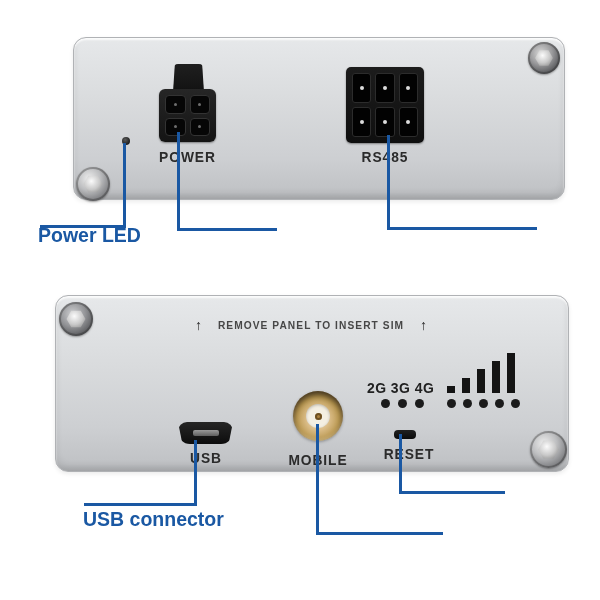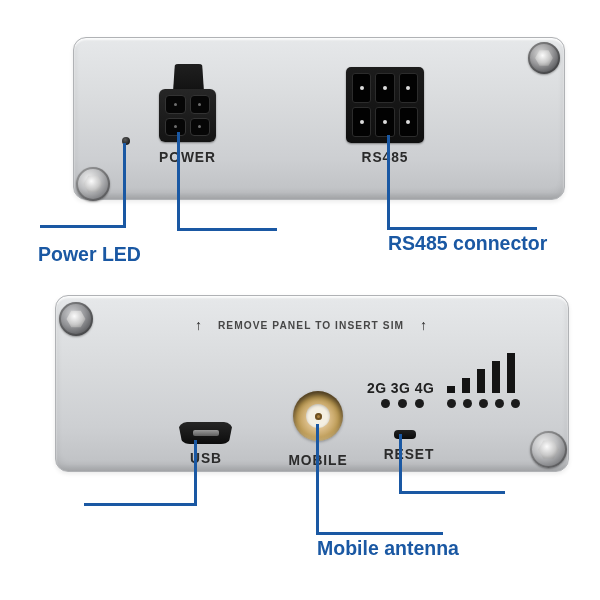--- a/index.html
+++ b/index.html
@@ -91,21 +91,21 @@
   .reset-slot{position:absolute;left:393px;top:429px;width:22px;height:9px;border-radius:4px;
     background:linear-gradient(180deg,#202020,#0a0a0a);}
 
   
   .cline{position:absolute;background:#1a58a3;z-index:5;}
   .ctext{position:absolute;color:#1a58a3;font-size:19.5px;font-weight:600;z-index:5;
     white-space:nowrap;line-height:21px;}
 
   .led-v{left:123px;top:143px;width:3px;height:85px;}
   .led-h{left:40px;top:225px;width:86px;height:3px;}
-  .led-t{left:38px;top:244px;}
+  .led-t{left:38px;top:225px;}
   .ps-v{left:177px;top:132px;width:3px;height:99px;}
   .ps-h{left:177px;top:228px;width:100px;height:3px;}
   .ps-t{left:169px;top:234px;}
   .rs-v{left:387px;top:135px;width:3px;height:95px;}
   .rs-h{left:387px;top:227px;width:150px;height:3px;}
   .rs-t{left:388px;top:233px;}
 
   .usb-v{left:194px;top:440px;width:3px;height:66px;}
   .usb-h{left:84px;top:503px;width:113px;height:3px;}
   .usb-t{left:83px;top:509px;}
@@ -152,21 +152,20 @@
 
   <div class="cline led-v"></div>
   <div class="cline led-h"></div>
   <div class="ctext led-t">Power LED</div>
 
   <div class="cline ps-v"></div>
   <div class="cline ps-h"></div>
 
   <div class="cline rs-v"></div>
   <div class="cline rs-h"></div>
-  <div class="ctext rs-t">RS485 connector</div>
 
   <section class="device device-bottom">
     <div class="screw screw-bot-tl" style="position:absolute;left:3px;top:6px;">
         <div class="hex"></div>
       </div>
     <div class="screw screw-bot-br" style="position:absolute;left:474px;top:135px;">
         <div class="hex"></div>
       </div>
 
     <div class="sim-notice" style="left:95px;top:20px;">
@@ -207,23 +206,23 @@
       <div class="dot"></div>
       <div class="dot"></div>
     </div>
 
     <div class="reset-slot" style="left:338px;top:134px;"></div>
     <div class="panel-label" style="left:319px;top:149px;width:68px;">RESET</div>
   </section>
 
   <div class="cline usb-v"></div>
   <div class="cline usb-h"></div>
+  <div class="ctext usb-t">USB connector</div>
 
   <div class="cline mob-v"></div>
   <div class="cline mob-h"></div>
   <div class="ctext mob-t">
-    <div>Mobile antenna</div>
   </div>
 
   <div class="cline rst-v"></div>
   <div class="cline rst-h"></div>
 
 </div>
 
 </body></html>

